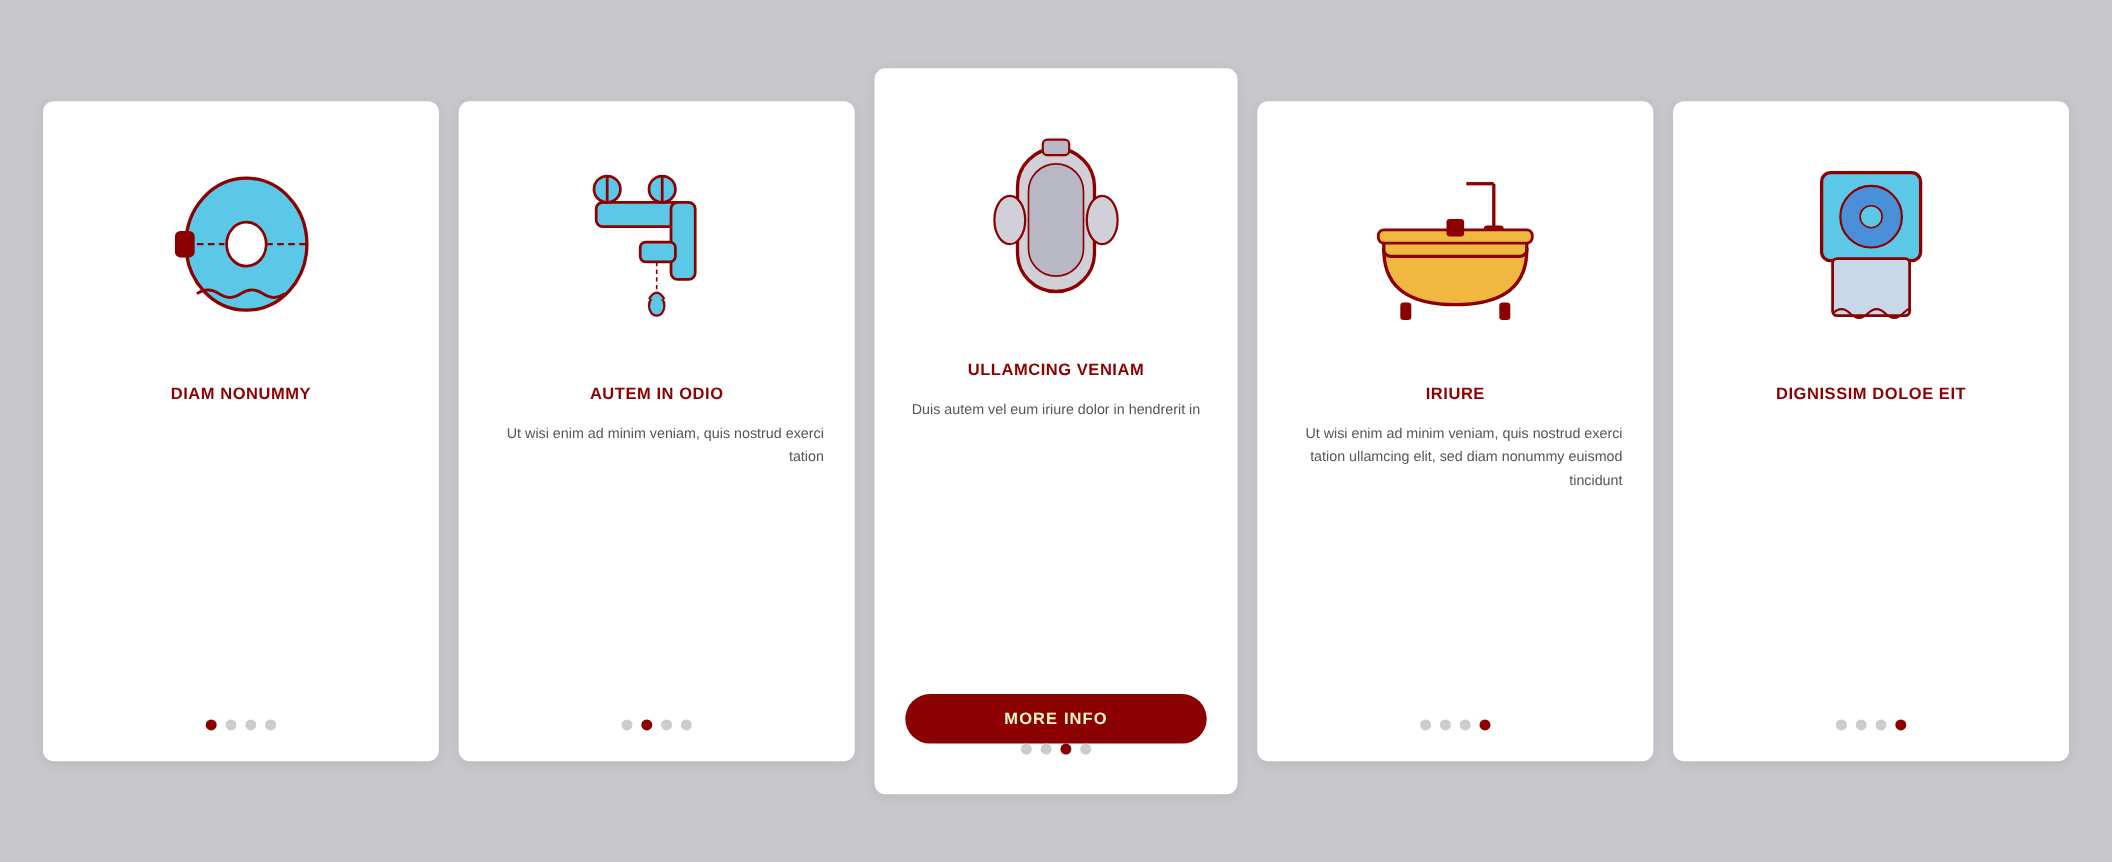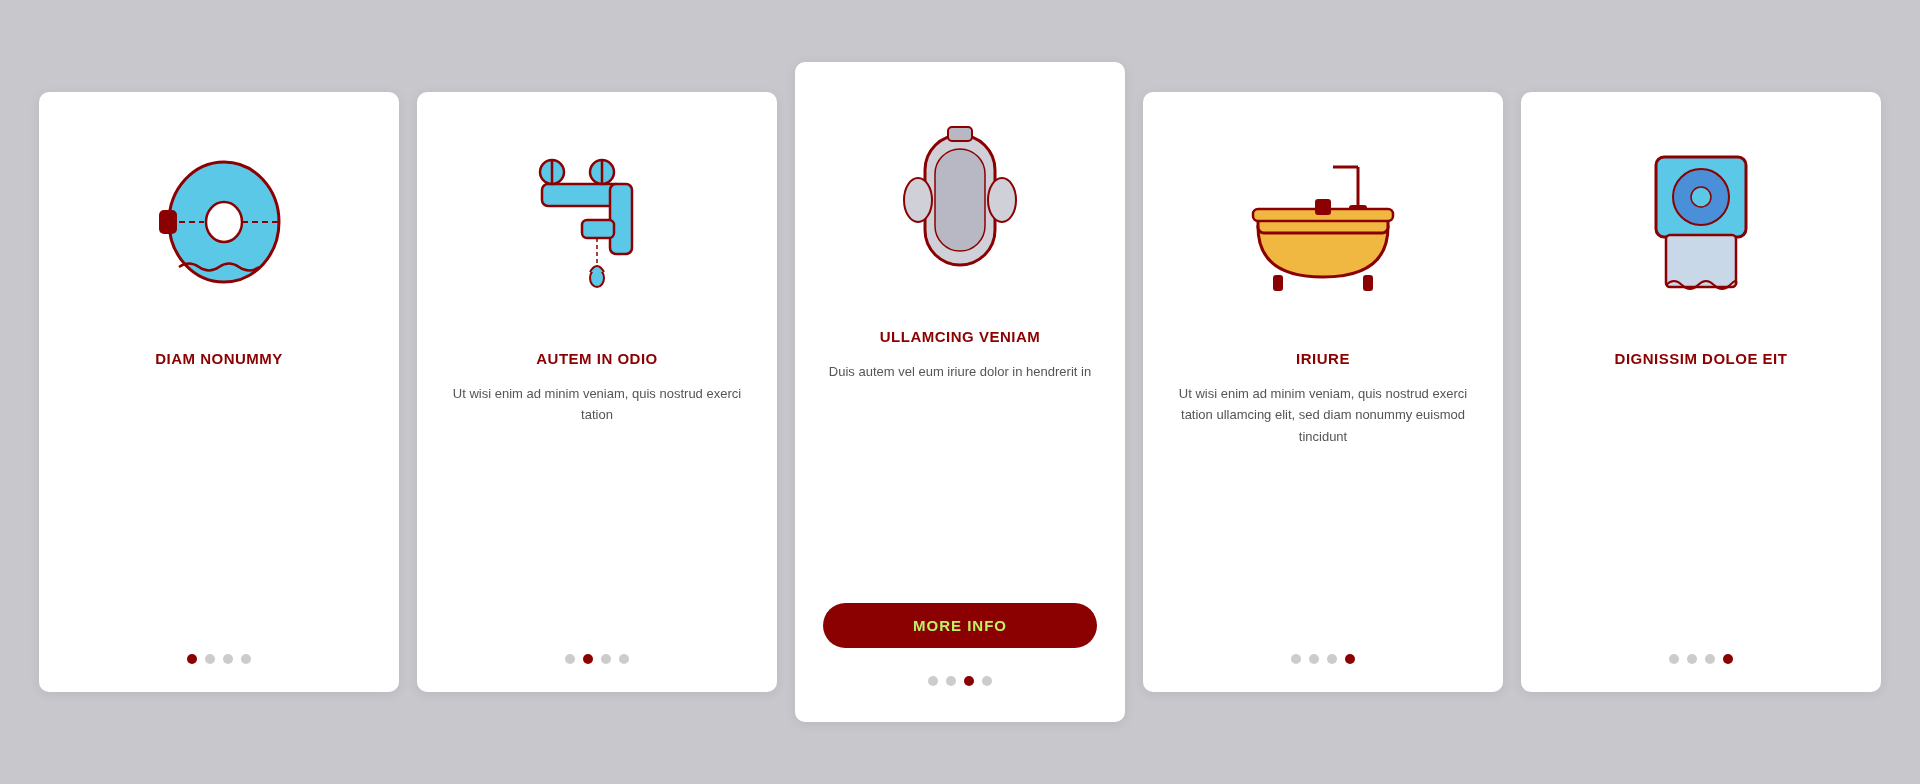--- a/index.html
+++ b/index.html
@@ -61,21 +61,21 @@
       letter-spacing: 0.5px;
       text-align: center;
       margin-bottom: 16px;
       text-transform: uppercase;
     }
 
     .card-body {
       font-size: 13px;
       color: #555;
       line-height: 1.65;
-      text-align: center;
+      text-align: right;
       flex: 1;
       margin-bottom: 24px;
     }
 
     .dots {
       display: flex;
       gap: 8px;
       align-items: center;
       margin-top: auto;
     }
@@ -86,29 +86,28 @@
       border-radius: 50%;
       background: #ccc;
     }
 
     .dot.active {
       background: #8b0000;
     }
 
     .more-info-btn {
       background: #8b0000;
-      color: #bef264;
+      color: #fef9c3;
       border: none;
       border-radius: 30px;
       padding: 14px 48px;
       font-size: 15px;
       font-weight: 700;
       letter-spacing: 1px;
       cursor: pointer;
-      margin-bottom: 28px;
       width: 100%;
       text-transform: uppercase;
     }
 
     
     svg { overflow: visible; }
 
     
     .toilet-paper-svg { width: 140px; height: 140px; }
 

